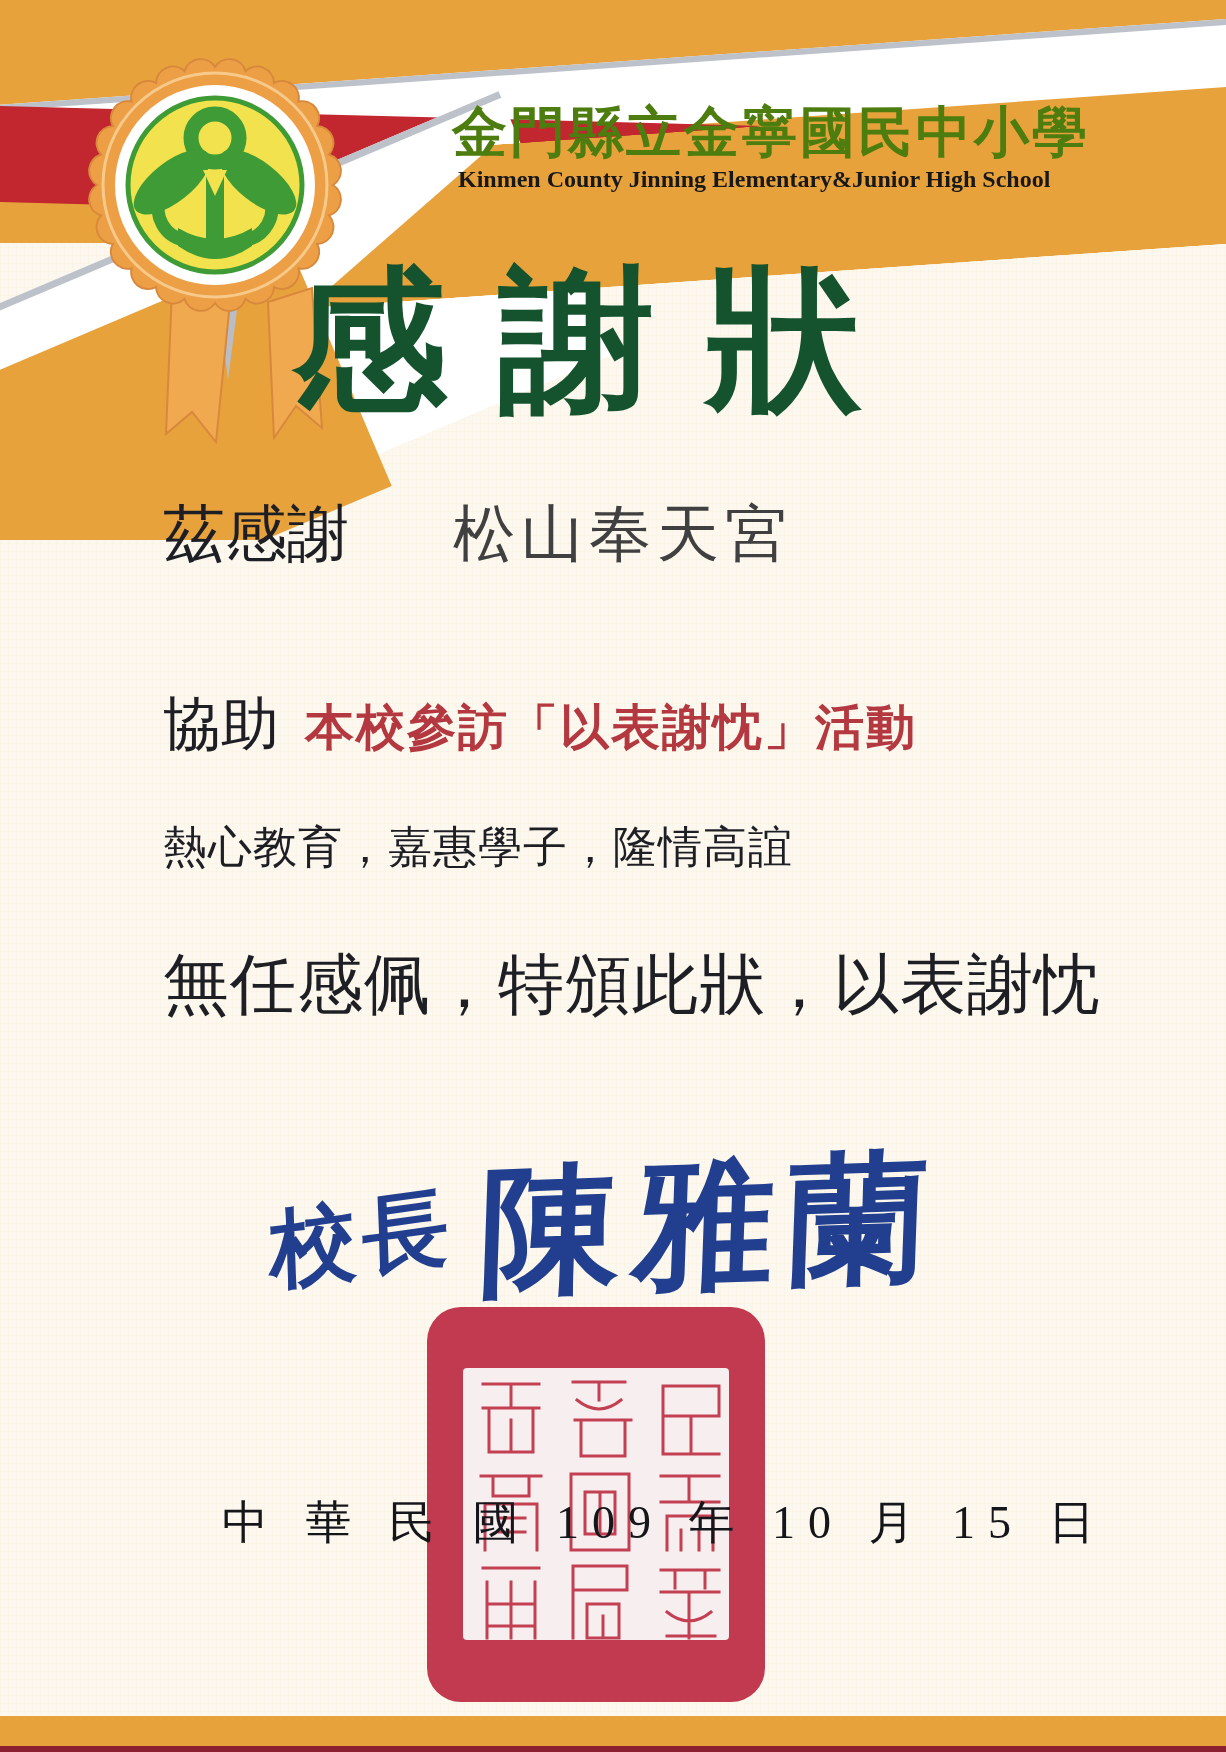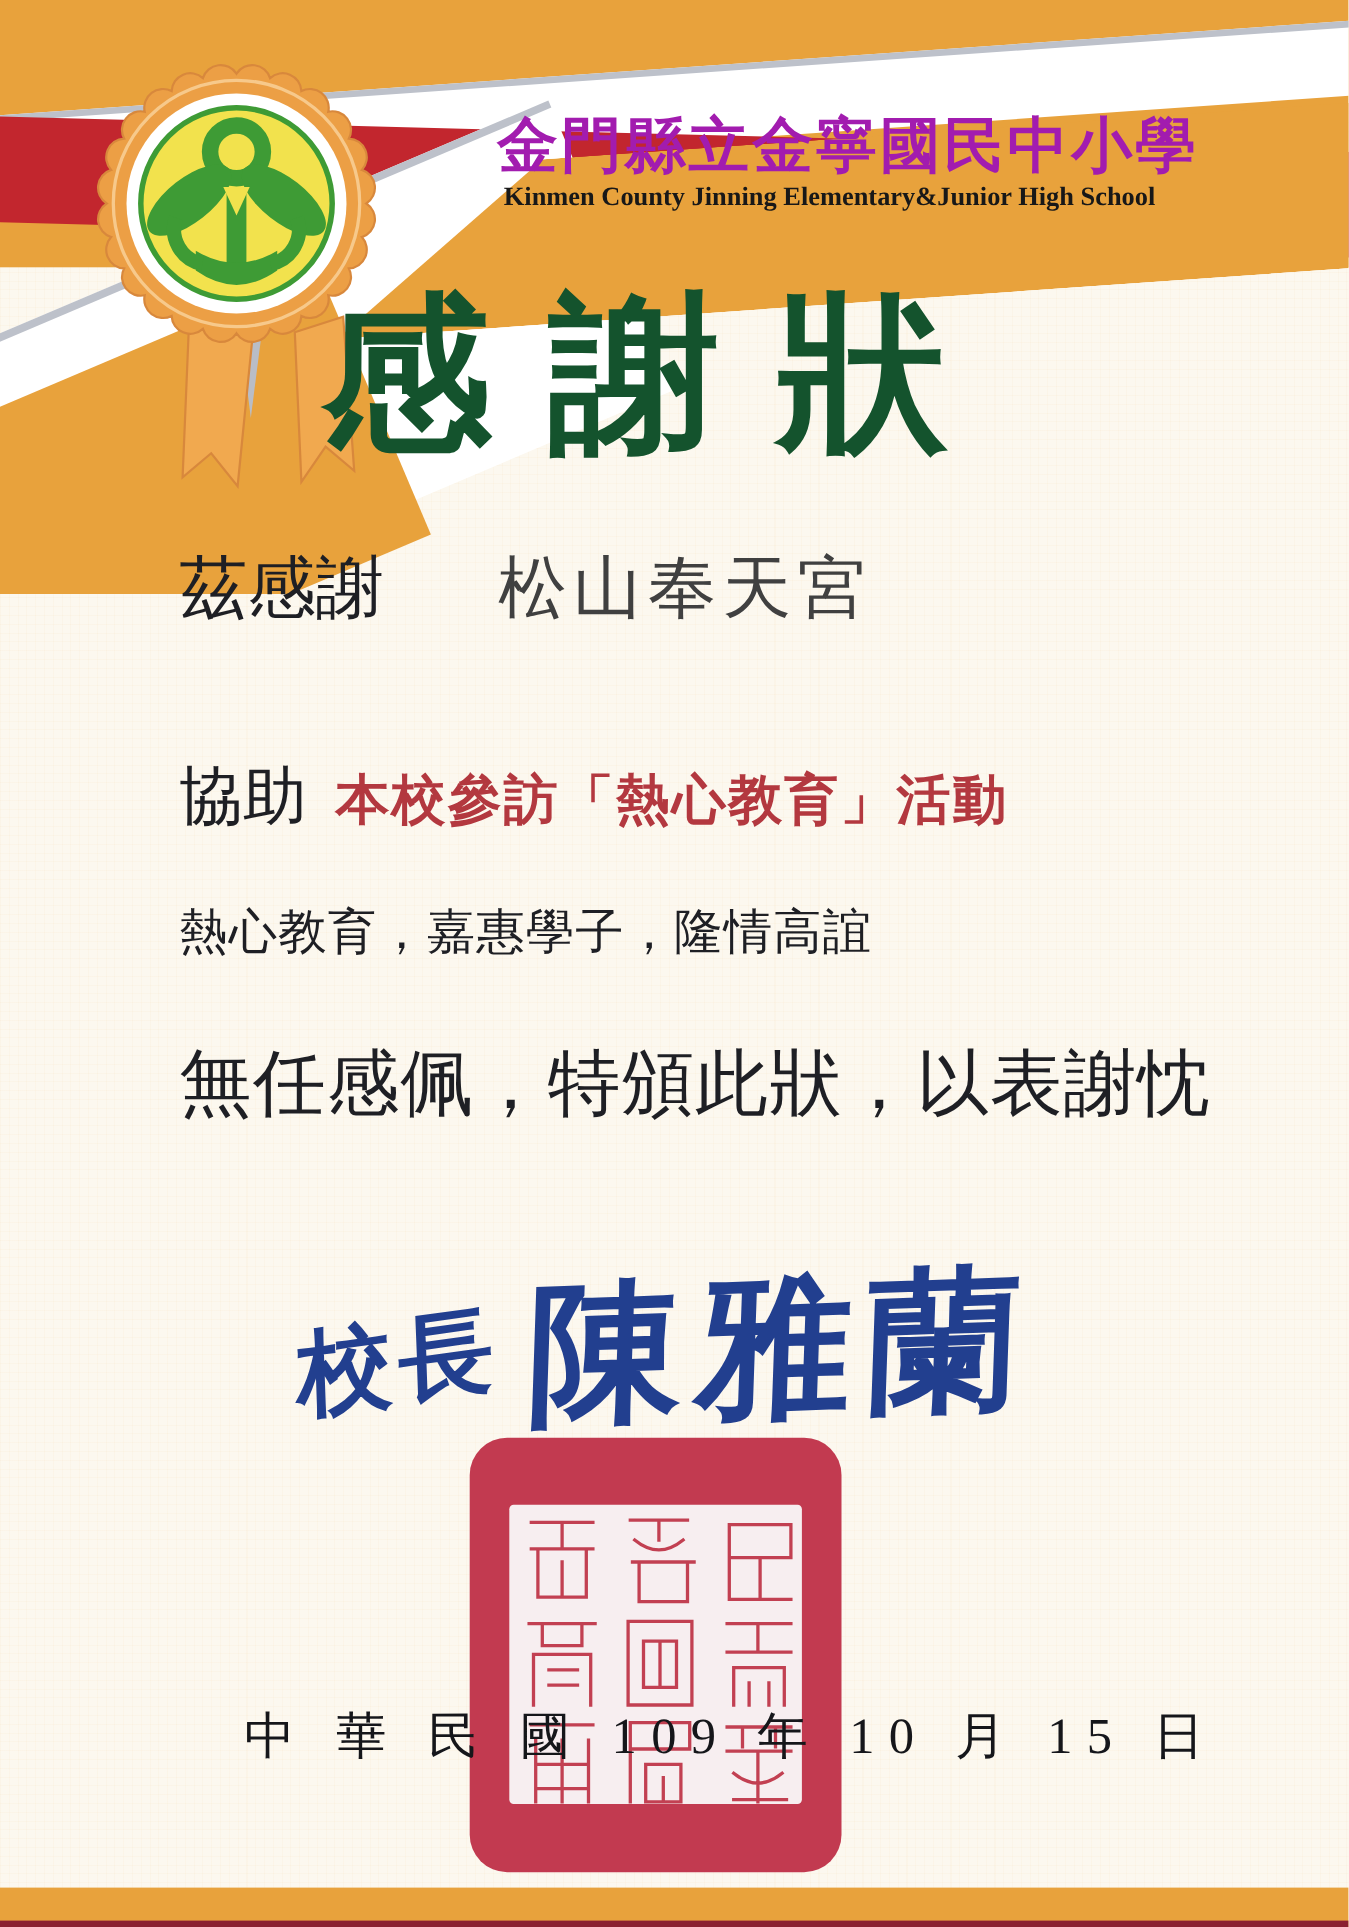--- a/index.html
+++ b/index.html
@@ -22,21 +22,21 @@
   .stripe-white-c{position:absolute;top:205px;left:-60px;width:640px;height:280px;background:#ffffff;
     border-top:7px solid #BDC1CA;transform:rotate(-23deg);z-index:4}
   .wedge-orange{position:absolute;top:330px;left:-120px;width:480px;height:260px;background:#E8A23C;
     transform:rotate(-23deg);z-index:4}
   .school-block{position:absolute;top:120px;left:300px;width:1100px;height:150px;background:#E8A23C;
     transform:rotate(-4deg);clip-path:polygon(18% 0,100% 0,100% 100%,0 100%);z-index:5}
   .medal-wrap{position:absolute;top:50px;left:60px;width:320px;height:420px;z-index:6}
 
   
   .school-zh{position:absolute;top:96px;left:452px;z-index:7;font-size:55px;font-weight:600;
-    letter-spacing:3px;color:#a21caf;white-space:nowrap}
+    letter-spacing:3px;color:#4d7c0f;white-space:nowrap}
   .school-en{position:absolute;top:166px;left:458px;z-index:7;font-size:24px;font-weight:700;
     color:#181818;white-space:nowrap}
 
   
   .cert-title{position:absolute;top:238px;left:292px;z-index:7;font-family:"DejaVu Sans",sans-serif;
     font-weight:900;font-size:155px;letter-spacing:52px;color:#14532d;white-space:nowrap}
 
   
   .line{position:absolute;left:163px;z-index:7;white-space:nowrap;color:#1E1F24}
   .l1{top:492px;font-size:62px}
@@ -52,21 +52,21 @@
   .sig .sig-title{font-size:86px;font-weight:bold;letter-spacing:6px;transform:skewX(-6deg) rotate(-6deg)}
   .sig .sig-name{font-size:140px;font-weight:bold;letter-spacing:14px;transform:skewX(-4deg)}
 
   
   .seal{position:absolute;top:1307px;left:427px;width:338px;height:395px;background:#C23A50;
     border-radius:34px;z-index:3}
   .seal-inner{position:absolute;top:61px;left:36px;width:266px;height:272px;background:#F7EEF0;
     border-radius:4px}
 
   
-  .date-line{position:absolute;top:1548px;left:222px;z-index:5;font-size:46px;letter-spacing:13px;
+  .date-line{position:absolute;top:1492px;left:222px;z-index:5;font-size:46px;letter-spacing:13px;
     color:#15161A;white-space:nowrap}
 
   
   .band-bottom{position:absolute;left:0;bottom:0;width:100%;height:36px;background:#E8A23C;z-index:2}
   .edge-bottom{position:absolute;left:0;bottom:0;width:100%;height:6px;background:#8A2030;z-index:3}
 </style>
 </head>
 <body>
 
 <div class="decor">
@@ -112,21 +112,21 @@
 
 <div class="school-zh">金門縣立金寧國民中小學</div>
 <div class="school-en">Kinmen County Jinning Elementary&amp;Junior High School</div>
 
 <div class="cert-title">感謝狀</div>
 
 <div class="line l1">
   <span>茲感謝</span><span class="recipient">松山奉天宮</span>
 </div>
 <div class="line l2">
-  <span>協助</span><span class="event">本校參訪「熱心教育」活動</span>
+  <span>協助</span><span class="event">本校參訪「以表謝忱」活動</span>
 </div>
 <div class="line l3">熱心教育，嘉惠學子，隆情高誼</div>
 <div class="line l4">無任感佩，特頒此狀，以表謝忱</div>
 
 <div class="sig">
   <span class="sig-title">校長</span>
   <span class="sig-name">陳雅蘭</span>
 </div>
 
 <div class="seal">

